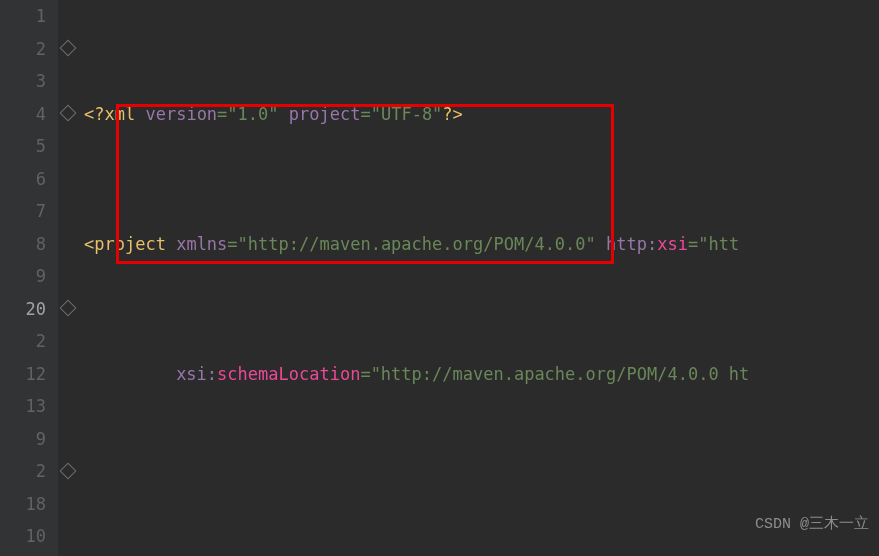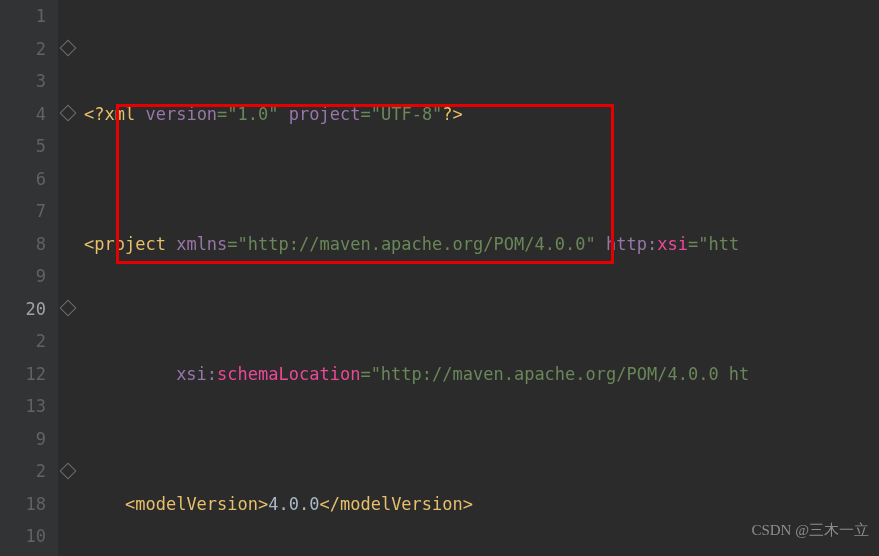--- a/index.html
+++ b/index.html
@@ -63,23 +63,23 @@
     border: 3px solid #e60000;
     left: 116px;
     top: 104px;
     width: 498px;
     height: 160px;
     pointer-events: none;
   }
   .watermark {
     position: absolute;
     right: 10px;
-    bottom: 16px;
+    bottom: 23px;
     color: rgba(220,220,220,0.55);
-    font-family: Liberation Serif, serif;
+    font-family: Liberation Mono, monospace;
     font-size: 15px;
     pointer-events: none;
   }
 </style>
 </head>
 <body>
 
 <div class="editor">
   <div class="gutter">
     <div class="ln">1</div>
@@ -110,21 +110,20 @@
   </div>
 
   <div class="code">
 
     <div class="row"><span class="tag">&lt;?</span><span class="tag">xml</span><span> </span><span class="attr-name2">version</span><span class="string">=</span><span class="string">"1.0"</span><span> </span><span class="attr-name2">project</span><span class="string">=</span><span class="string">"UTF-8"</span><span class="tag">?&gt;</span></div>
 
     <div class="row"><span class="tag">&lt;</span><span class="tag">project</span><span> </span><span class="attr-name2">xmlns</span><span class="string">=</span><span class="string">"http://maven.apache.org/POM/4.0.0"</span><span> </span><span class="attr-name2">http:</span><span class="attr-name">xsi</span><span class="string">=</span><span class="string">"htt</span></div>
 
     <div class="row"><span>         </span><span class="attr-name2">xsi:</span><span class="attr-name">schemaLocation</span><span class="string">=</span><span class="string">"http://maven.apache.org/POM/4.0.0 ht</span></div>
 
-    <div class="row"><span>    </span><span class="tag">&lt;</span><span class="tag">modelVersion</span><span class="tag">&gt;</span><span class="text-plain">4.0.0</span><span class="tag">&lt;/</span><span class="tag">modelVersion</span><span class="tag">&gt;</span></div>
 
     
 
     
 
     
 
     
 
     

